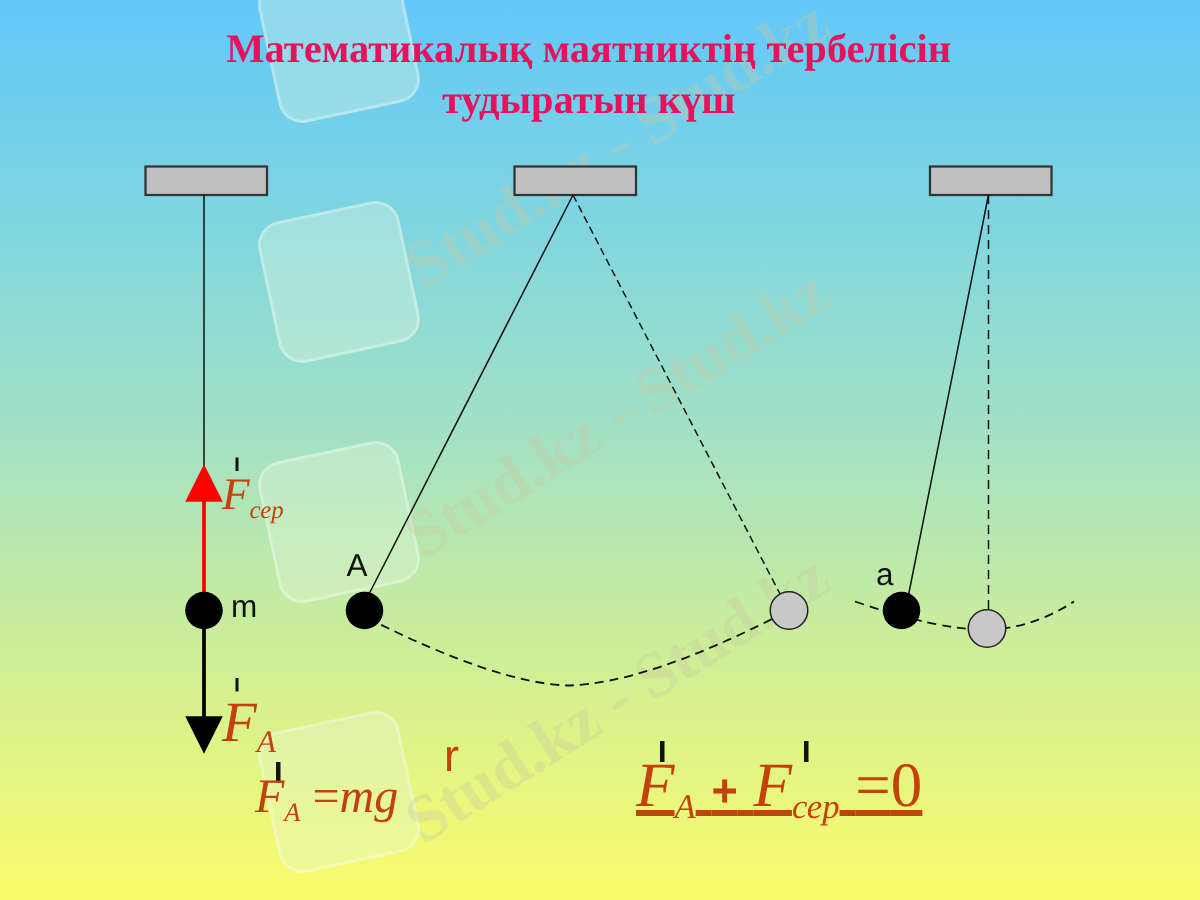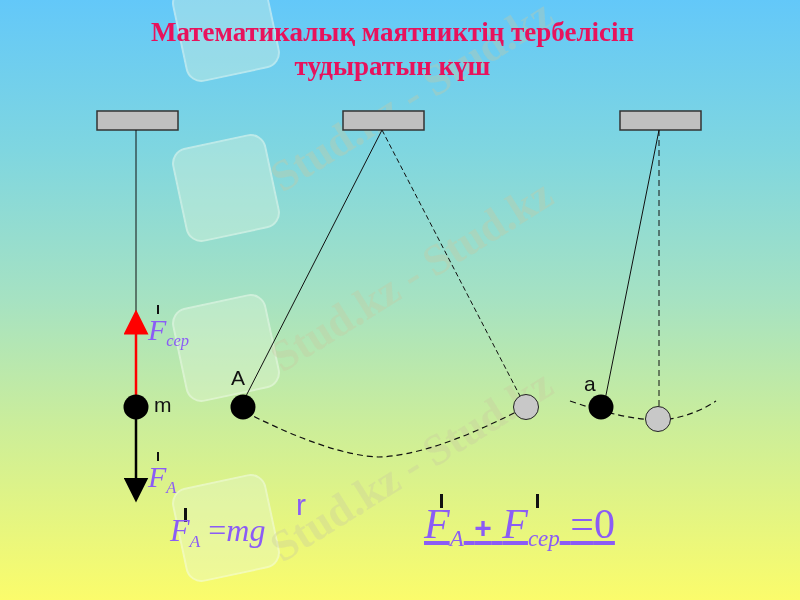--- a/index.html
+++ b/index.html
@@ -7,21 +7,21 @@
     background:linear-gradient(to bottom,#63c8f9 0%,#7fd6e0 25%,#a6e2c2 50%,#cdee98 72%,#fbfc6b 100%);
     font-family:"Liberation Sans",sans-serif;}
   .title{position:absolute;left:0;top:15px;width:785px;text-align:center;
     font-family:"Liberation Serif",serif;font-weight:bold;font-size:27px;line-height:34px;color:#e8125c;}
   .wm{position:absolute;font-family:"Liberation Serif",serif;font-weight:bold;font-size:44px;color:rgba(200,200,160,0.35);
     transform:rotate(-32deg);white-space:nowrap;pointer-events:none;}
   .logo{position:absolute;width:92px;height:92px;border-radius:16px;background:rgba(230,245,220,0.35);
     border:2px solid rgba(255,255,255,0.3);transform:rotate(-12deg);pointer-events:none;}
   svg.diagram{position:absolute;left:0;top:0;}
   .lbl{position:absolute;font-family:"Liberation Sans",sans-serif;font-size:21px;color:#111;}
-  .math{position:absolute;font-family:"Liberation Serif",serif;font-style:italic;color:#8b5cf6;}
+  .math{position:absolute;font-family:"Liberation Serif",serif;font-style:italic;color:#c2410c;}
   .sub{font-size:0.55em;position:relative;top:0.35em;}
   .vecbar{position:absolute;width:3px;background:#111;}
   .up{font-style:normal;}
 </style>
 </head>
 <body>
 
 <div class="logo" style="left:178px;top:-20px;"></div>
 <div class="logo" style="left:178px;top:140px;"></div>
 <div class="logo" style="left:178px;top:300px;"></div>
@@ -70,21 +70,21 @@
 <div class="lbl" style="left:154px;top:393px;">m</div>
 <div class="lbl" style="left:231px;top:366px;">A</div>
 <div class="lbl" style="left:584px;top:372px;">a</div>
 
 <div class="vecbar" style="left:157px;top:305px;height:9px;width:2px;"></div>
 <div class="math" style="left:148px;top:313px;font-size:30px;">
   <span>F</span><span class="sub">сер</span>
 </div>
 
 <div class="vecbar" style="left:157px;top:452px;height:9px;width:2px;"></div>
-<div class="math" style="left:148px;top:460px;font-size:30px;">
+<div class="math" style="left:148px;top:460px;font-size:38px;">
   <span>F</span><span class="sub">A</span>
 </div>
 
 <div class="vecbar" style="left:184px;top:508px;height:14px;"></div>
 <div class="math" style="left:170px;top:512px;font-size:32px;">
   <span>F</span><span class="sub">A</span>
   <span class="up">=</span><span>mg</span>
 </div>
 <div class="math up" style="left:296px;top:488px;font-size:30px;font-style:normal;font-family:'Liberation Sans',sans-serif;">r</div>
 

